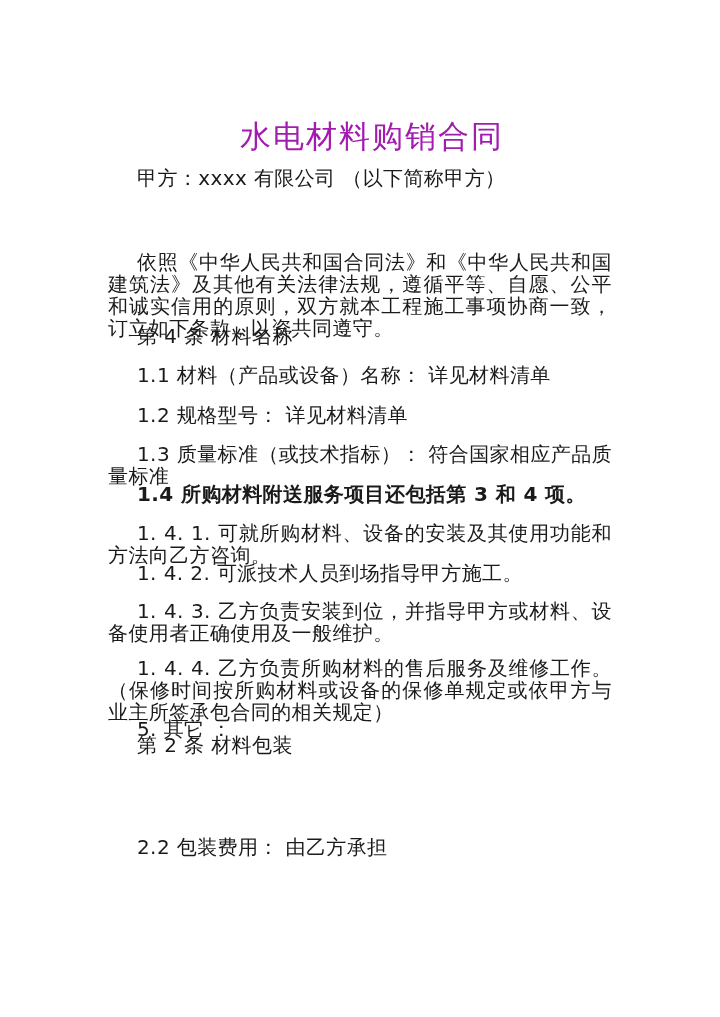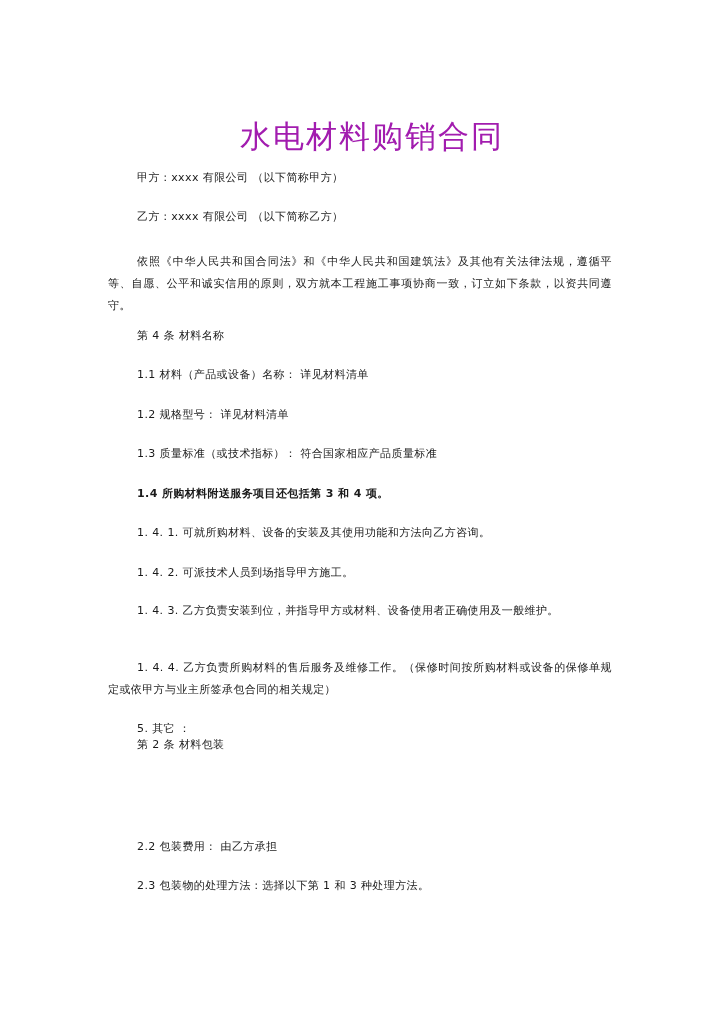--- a/index.html
+++ b/index.html
@@ -32,47 +32,45 @@
       font-size: 31px;
       letter-spacing: 2px;
       color: #a21caf;
       margin: 12px;
       font-weight: normal;
     }
     .para {
       position: absolute;
       left: 108px;
       width: 504px;
-      font-size: 11px;
+      font-size: 20px;
       line-height: 22px;
       color: #1a1a1a;
       margin: 0;
       text-align: justify;
       text-align-last: left;
       letter-spacing: 0.4px;
     }
     .indent {
       text-indent: 29px;
     }
   </style>
 </head>
 <body>
 
 <div class="page">
   <h1 class="title">水电材料购销合同</h1>
 
   <p class="para indent" style="top:167px;">甲方：xxxx 有限公司 （以下简称甲方）</p>
-  <p class="para indent" style="top:206px;">乙方：xxxx 有限公司 （以下简称乙方）</p>
   <p class="para indent" style="top:251px;">依照《中华人民共和国合同法》和《中华人民共和国建筑法》及其他有关法律法规，遵循平等、自愿、公平和诚实信用的原则，双方就本工程施工事项协商一致，订立如下条款，以资共同遵守。</p>
   <p class="para indent" style="top:325px;">第 4 条  材料名称</p>
   <p class="para indent" style="top:364px;">1.1 材料（产品或设备）名称：  详见材料清单</p>
   <p class="para indent" style="top:404px;">1.2 规格型号：  详见材料清单</p>
   <p class="para indent" style="top:443px;">1.3 质量标准（或技术指标）：  符合国家相应产品质量标准</p>
   <p class="para indent" style="top:483px;font-weight:bold;">1.4 所购材料附送服务项目还包括第  3 和 4  项。</p>
   <p class="para indent" style="top:522px;">1. 4. 1.  可就所购材料、设备的安装及其使用功能和方法向乙方咨询。</p>
   <p class="para indent" style="top:562px;">1. 4. 2.  可派技术人员到场指导甲方施工。</p>
   <p class="para indent" style="top:600px;">1. 4. 3.  乙方负责安装到位，并指导甲方或材料、设备使用者正确使用及一般维护。</p>
   <p class="para indent" style="top:657px;">1. 4. 4.  乙方负责所购材料的售后服务及维修工作。（保修时间按所购材料或设备的保修单规定或依甲方与业主所签承包合同的相关规定）</p>
   <p class="para indent" style="top:718px;">5.  其它  ：</p>
   <p class="para indent" style="top:734px;">第 2 条  材料包装</p>
   <p class="para indent" style="top:836px;">2.2 包装费用：  由乙方承担</p>
-  <p class="para indent" style="top:875px;">2.3 包装物的处理方法：选择以下第  1 和 3  种处理方法。</p>
 </div>
 
 </body></html>

